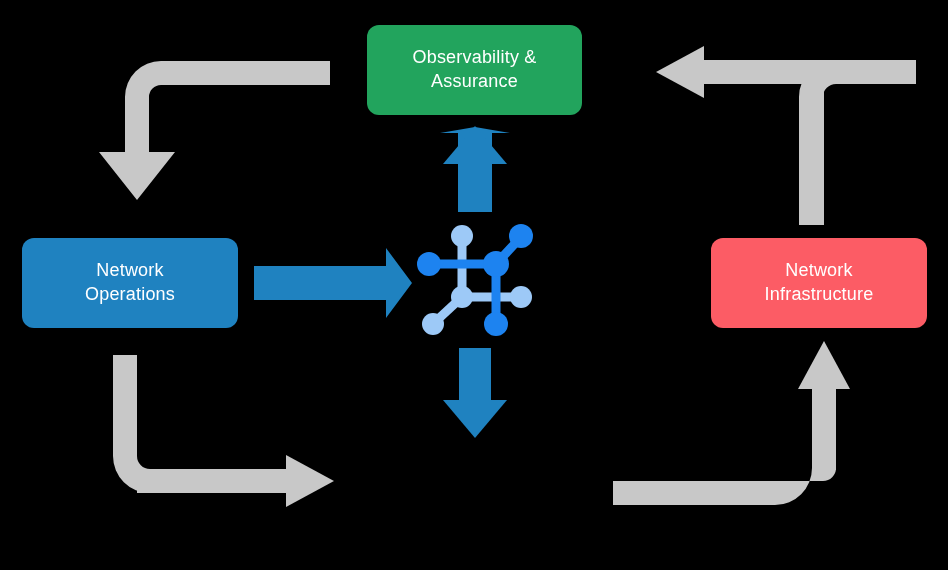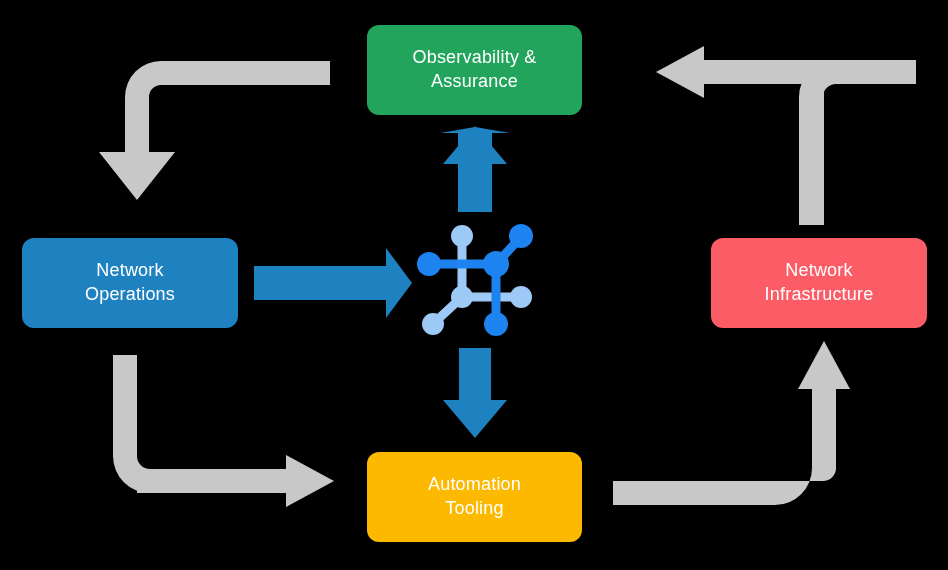--- a/index.html
+++ b/index.html
@@ -123,16 +123,14 @@
 
   <div class="node-box" id="box-observability" style="background: rgb(34, 164, 93);">Observability &amp;
 Assurance</div>
 
   <div class="node-box" id="box-operations" style="background: rgb(31, 130, 192);">Network
 Operations</div>
 
   <div class="node-box" id="box-infrastructure" style="background: rgb(252, 92, 101);">Network
 Infrastructure</div>
 
-  <div class="node-box" id="box-automation" style="background: rgb(252, 185, 0);">Automation
-Tooling</div>
 
 </div>
 
 </body></html>

